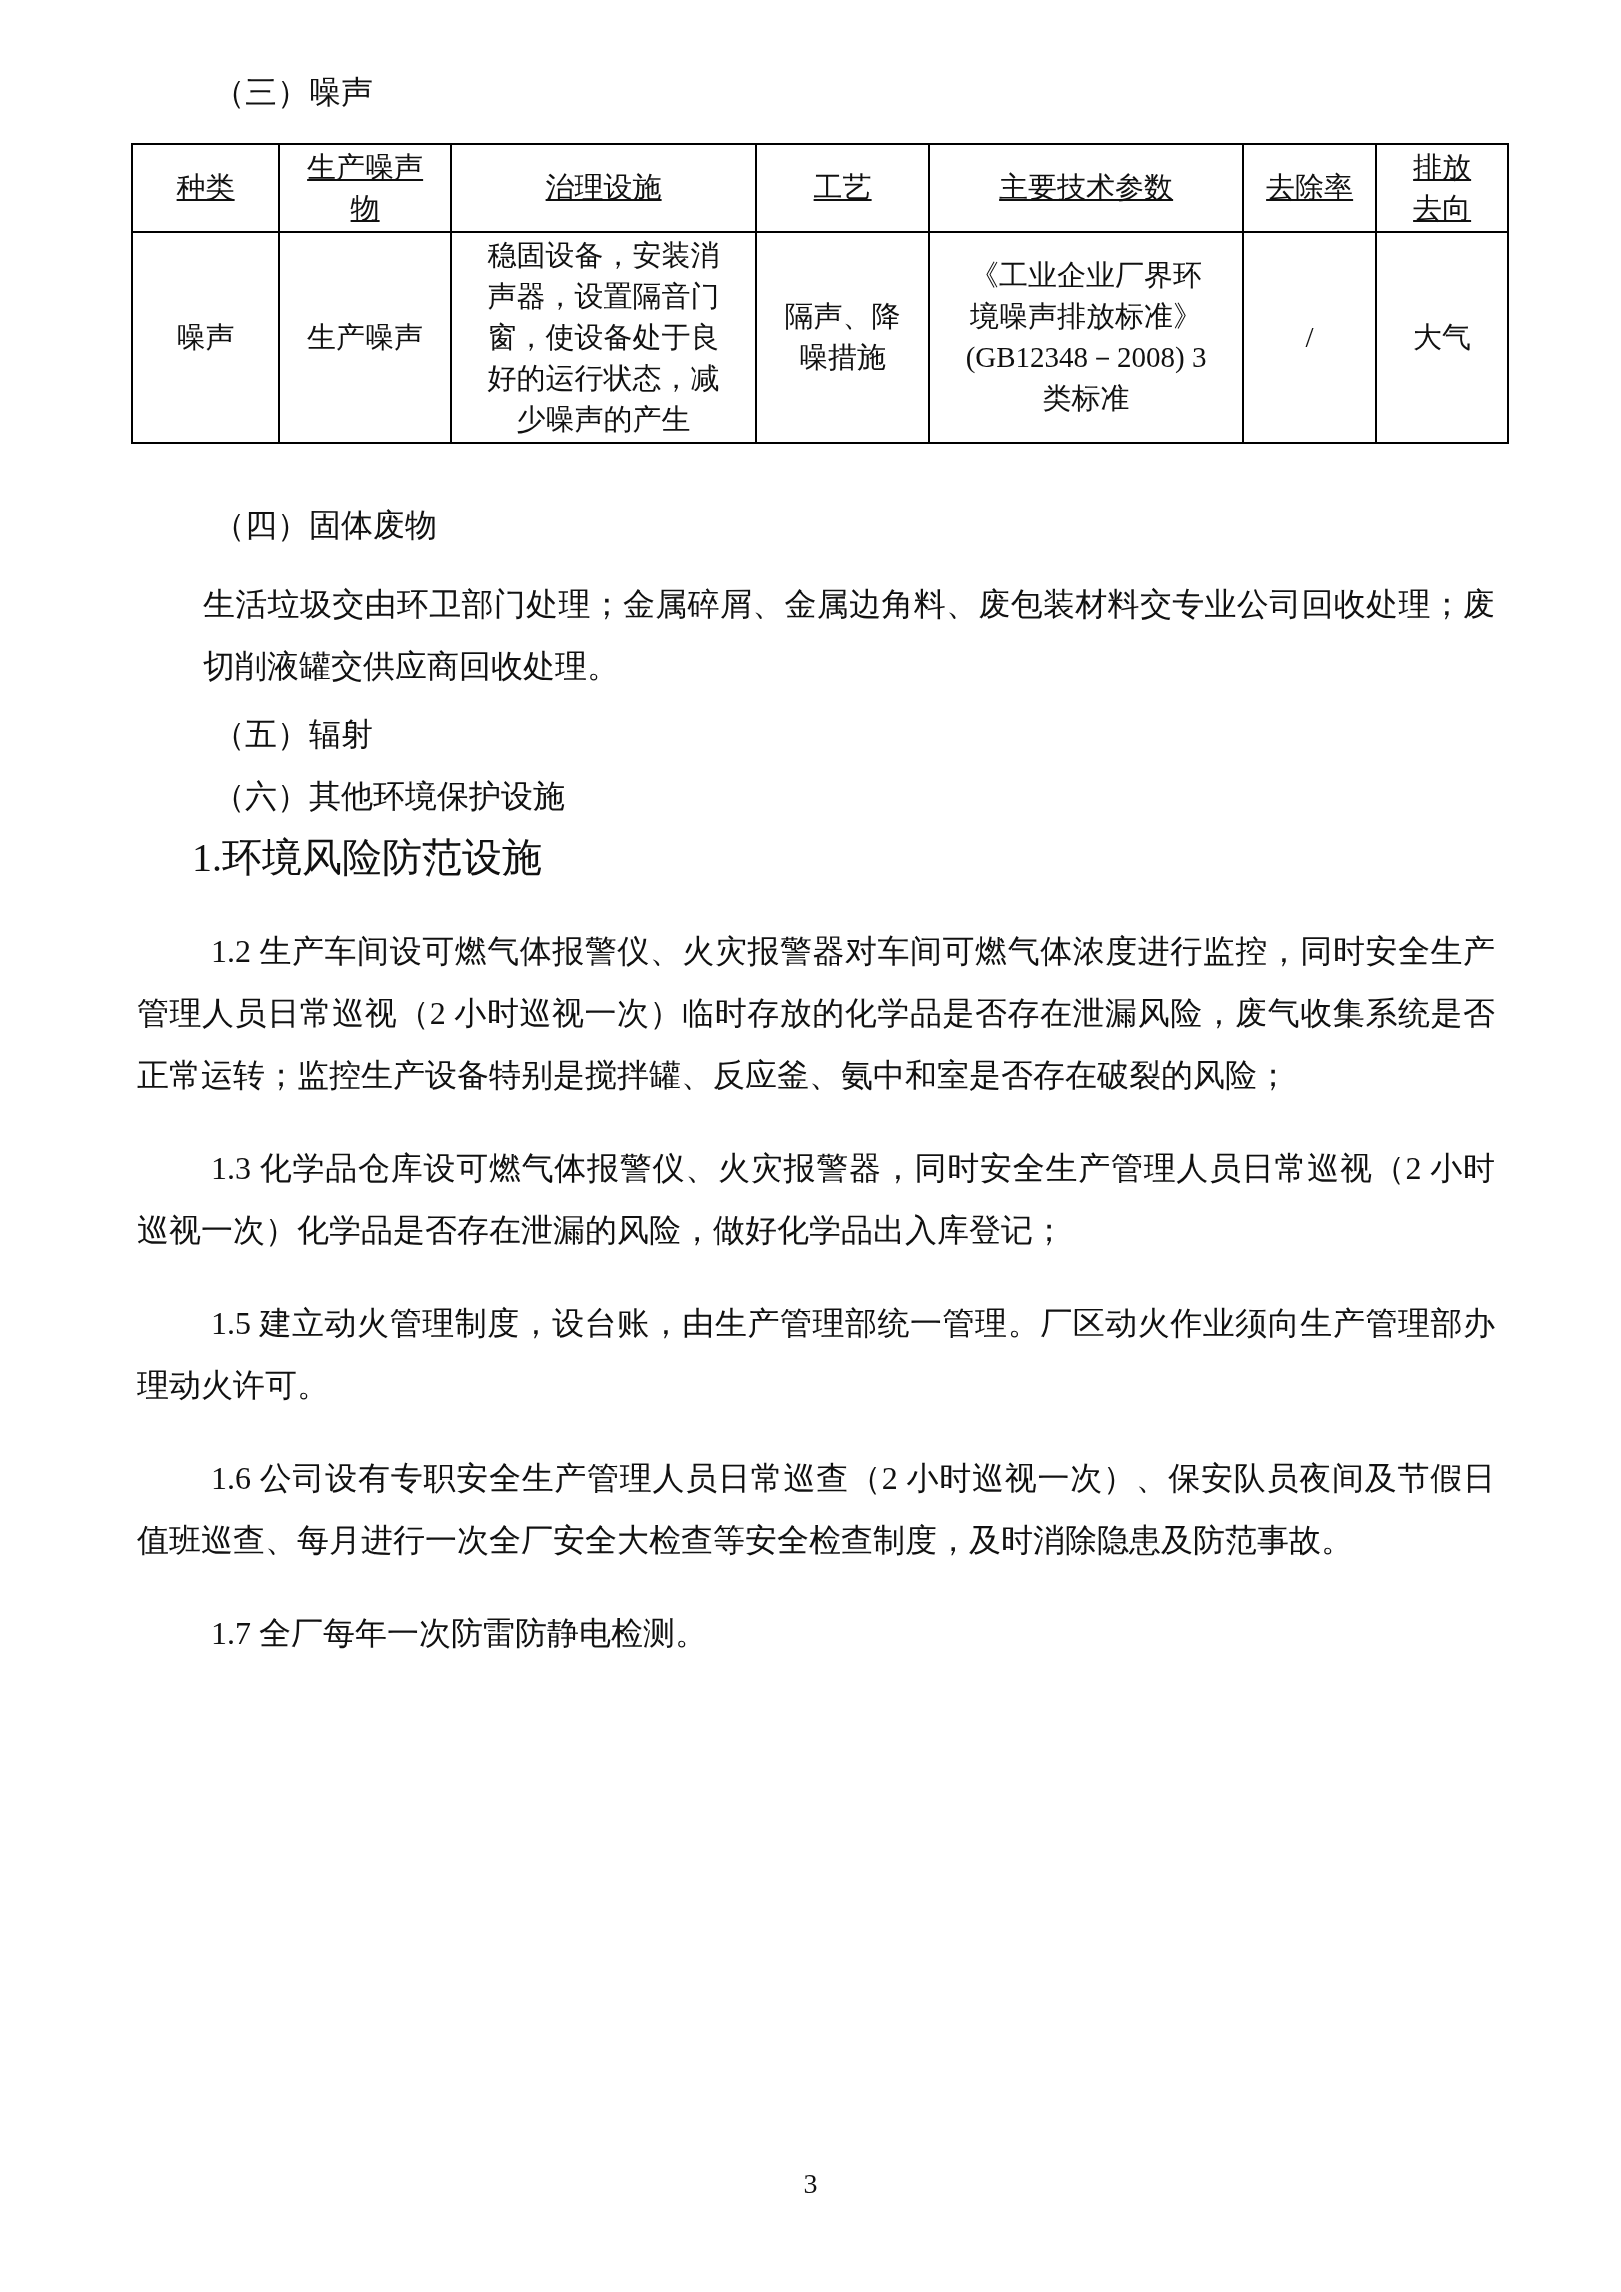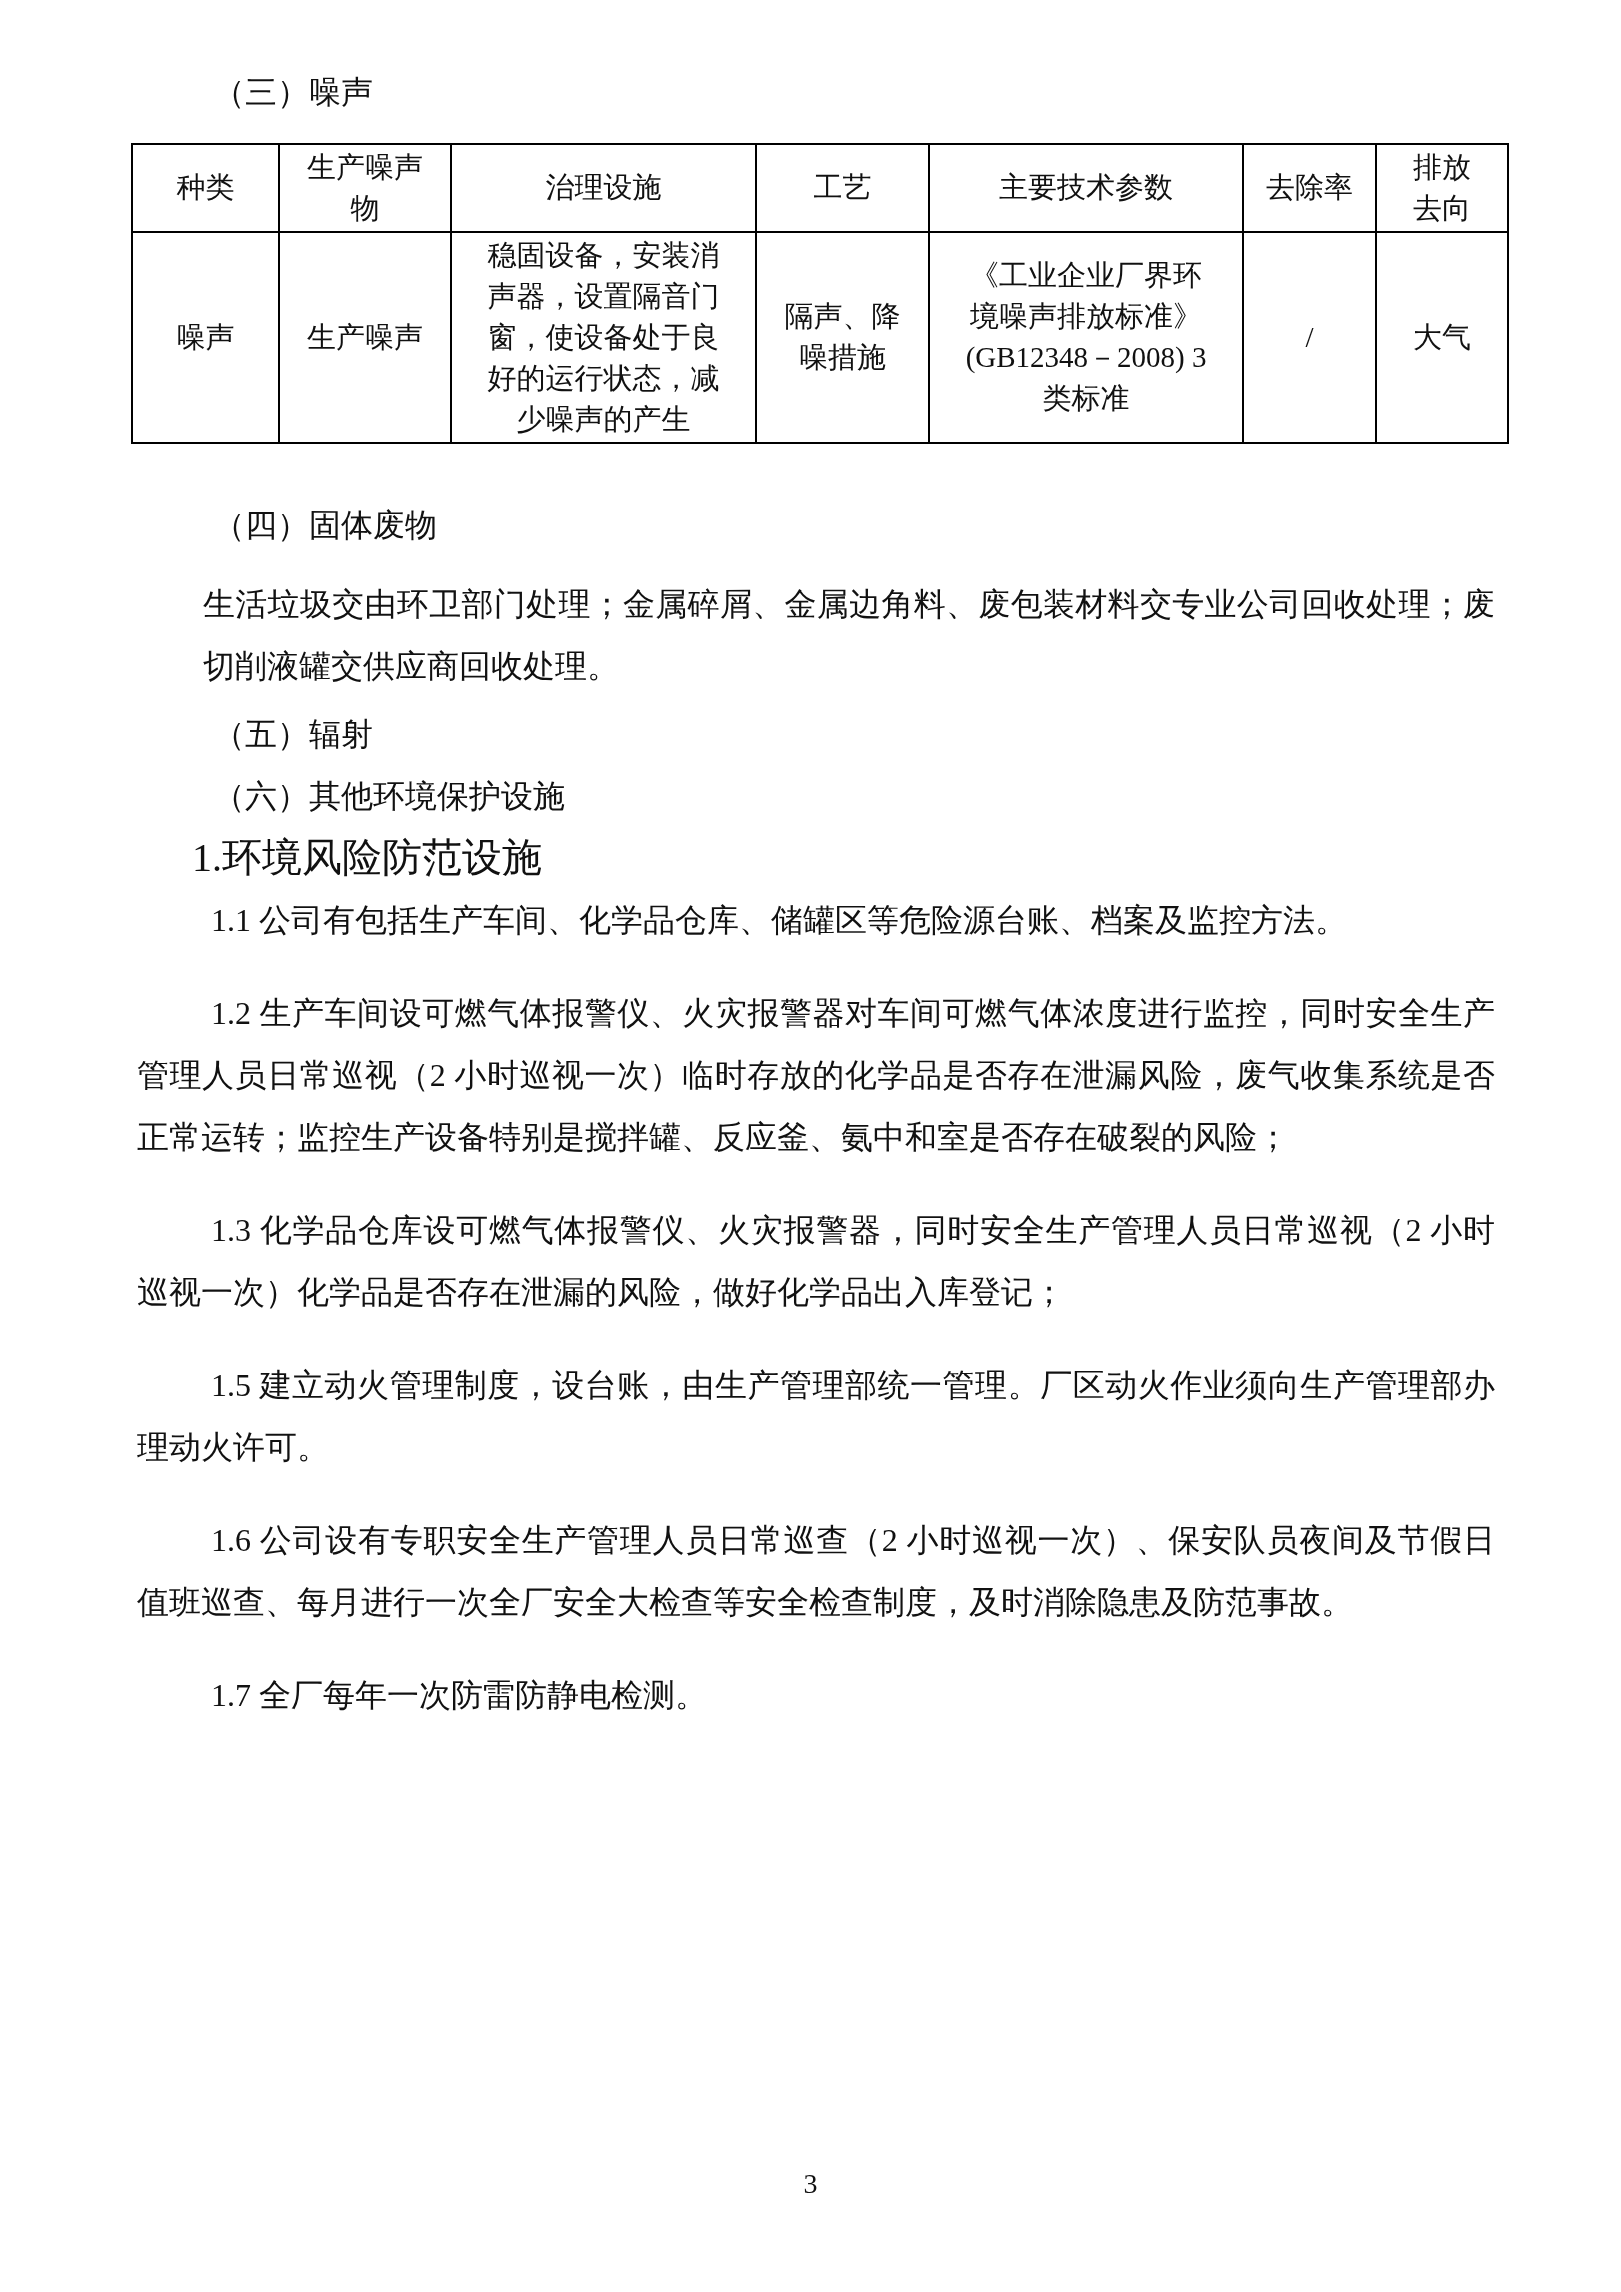--- a/index.html
+++ b/index.html
@@ -51,21 +51,21 @@
   table.noise thead th { border-bottom-width:2.9px; }
   table.noise th, table.noise td {
     font-weight:normal;
     font-size:29px;
     text-align:center;
     vertical-align:middle;
     padding:2px 3.9px;
     white-space:pre-line;
     line-height:41px;
   }
-  table.noise thead tr { height:82px; }
+  table.noise thead tr { height:82px;text-decoration:underline; }
   table.noise tbody tr { height:208px; }
   td.facility-cell, td.params-cell { line-height:42px; }
 
   .page-number {
     position:absolute;
     left:0; right:0;
     top:2168px;
     text-align:center;
     font-size:28px;
   }
@@ -125,21 +125,20 @@
 
   <p class="body-para indent-para mt-para">生活垃圾交由环卫部门处理；金属碎屑、金属边角料、废包装材料交专业公司回收处理；废切削液罐交供应商回收处理。</p>
 
   <div class="sec-heading" style="margin-top:5.9px">（五）辐射</div>
 
 
   <div class="sec-heading">（六）其他环境保护设施</div>
 
   <div class="sub-heading">1.环境风险防范设施</div>
 
-  <p class="body-para" style="text-indent:74px;margin-top:0">1.1 公司有包括生产车间、化学品仓库、储罐区等危险源台账、档案及监控方法。</p>
   <p class="body-para numbered">1.2 生产车间设可燃气体报警仪、火灾报警器对车间可燃气体浓度进行监控，同时安全生产管理人员日常巡视（2 小时巡视一次）临时存放的化学品是否存在泄漏风险，废气收集系统是否正常运转；监控生产设备特别是搅拌罐、反应釜、氨中和室是否存在破裂的风险；</p>
   <p class="body-para numbered">1.3 化学品仓库设可燃气体报警仪、火灾报警器，同时安全生产管理人员日常巡视（2 小时巡视一次）化学品是否存在泄漏的风险，做好化学品出入库登记；</p>
   <p class="body-para numbered">1.5 建立动火管理制度，设台账，由生产管理部统一管理。厂区动火作业须向生产管理部办理动火许可。</p>
   <p class="body-para numbered">1.6 公司设有专职安全生产管理人员日常巡查（2 小时巡视一次）、保安队员夜间及节假日值班巡查、每月进行一次全厂安全大检查等安全检查制度，及时消除隐患及防范事故。</p>
   <p class="body-para numbered">1.7 全厂每年一次防雷防静电检测。</p>
 
 </div>
 
 <div class="page-number">3</div>
 

